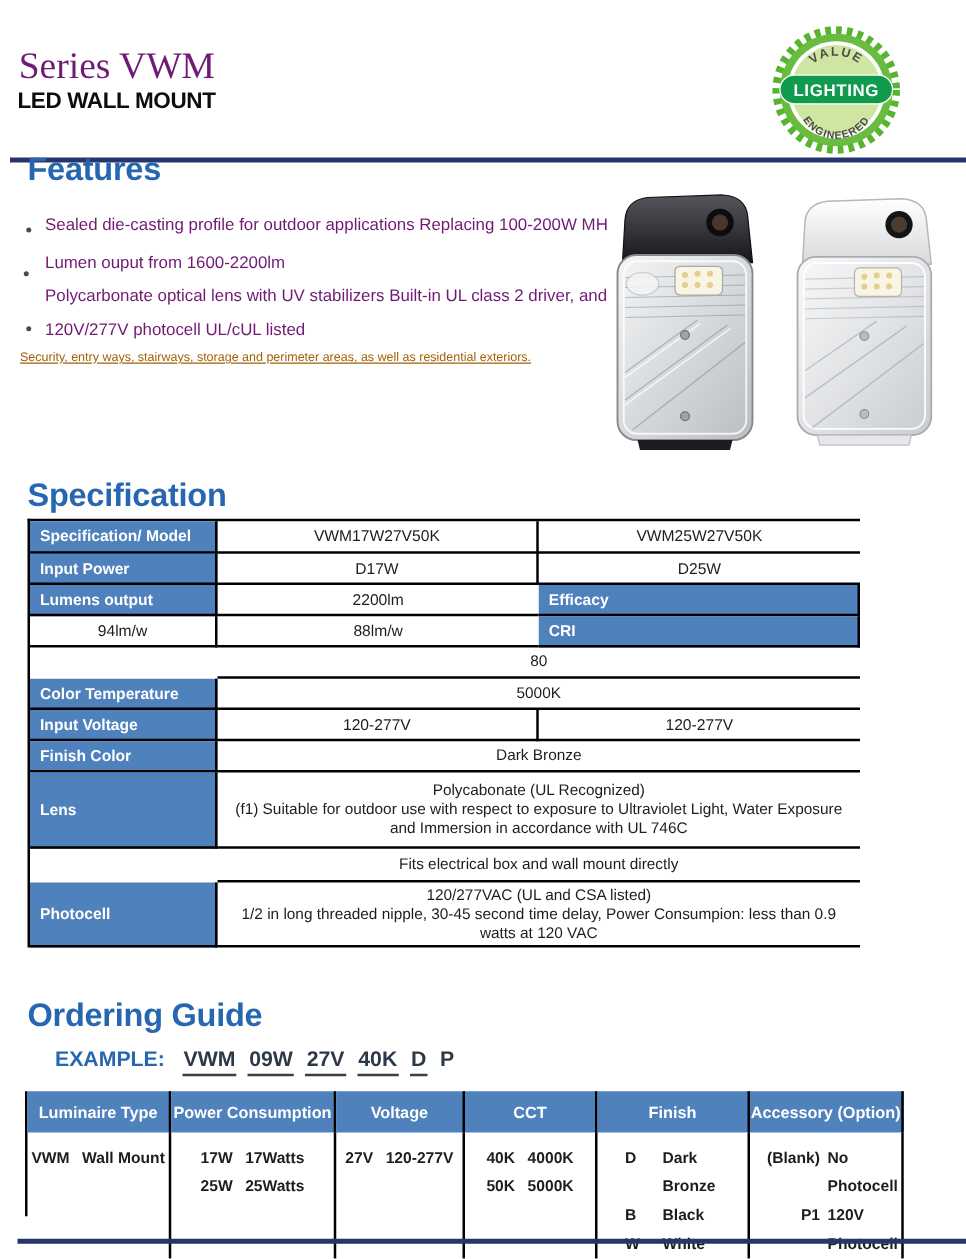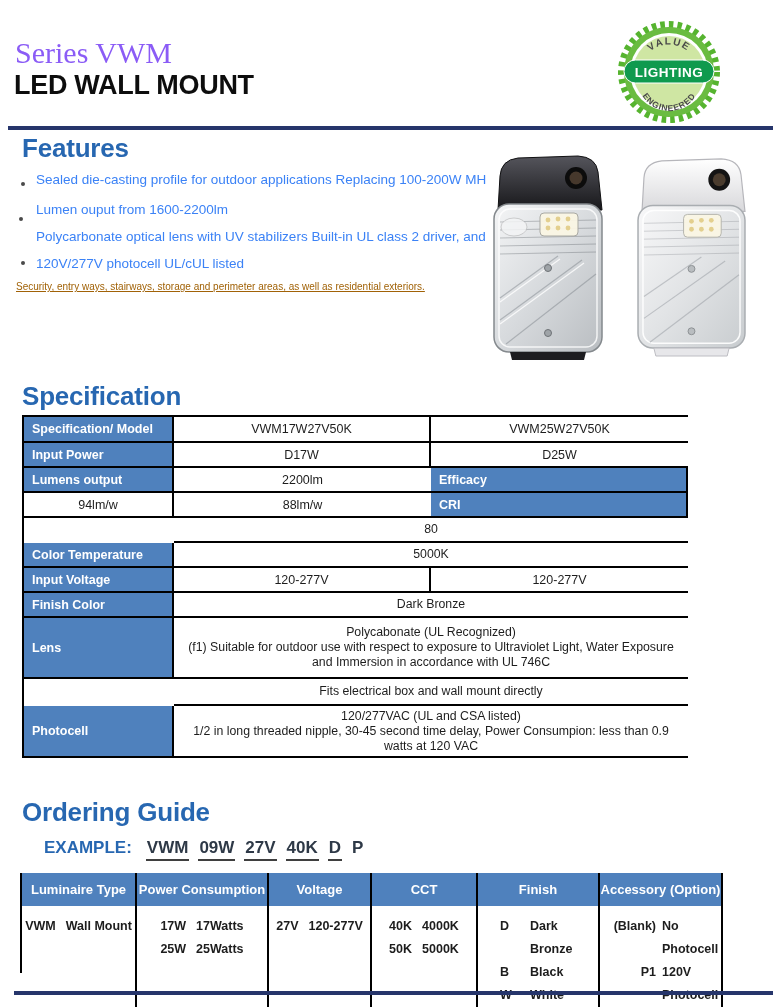--- a/index.html
+++ b/index.html
@@ -1,34 +1,34 @@
 <!DOCTYPE html>
 <html><head>
 <meta charset="utf-8">
 <style>
   html,body{margin:0;padding:0;background:#fff;}
   #page{position:relative;width:773px;height:1007px;background:#ffffff;overflow:hidden;
         font-family:"Liberation Sans",sans-serif;color:#1d1d1d;}
 
   
   .series-title{position:absolute;left:15px;top:36px;font-family:"Liberation Serif",serif;
-      font-size:30px;color:#8b5cf6;}
-  .product-title{position:absolute;left:14px;top:70px;font-size:27px;font-weight:700;
+      font-size:30px;color:#701a75;}
+  .product-title{position:absolute;left:14px;top:70px;font-size:18px;font-weight:700;
       letter-spacing:-0.3px;color:#0d0d0d;}
   .top-rule{position:absolute;left:8px;top:126px;width:765px;height:4px;background:#26356b;}
   .badge{position:absolute;left:617px;top:20px;width:104px;height:104px;}
 
   
   .sec-heading{position:absolute;font-size:26px;font-weight:700;color:#2767b1;letter-spacing:-0.2px;}
-  #features-title{left:22px;top:133px;}
+  #features-title{left:22px;top:120px;}
   #spec-title{left:22px;top:381px;}
   #ordering-title{left:22px;top:797px;}
 
   
-  .feat-line{position:absolute;left:36px;font-size:13.5px;color:#3b82f6;white-space:nowrap;}
+  .feat-line{position:absolute;left:36px;font-size:13.5px;color:#701a75;white-space:nowrap;}
   .feat-bullet{position:absolute;width:4px;height:4px;border-radius:50%;background:#4a4a4a;}
   #feat-footer{position:absolute;left:16px;top:277px;width:452px;font-size:10px;color:#a16207;
       line-height:19px;text-align:justify;text-decoration:underline;}
 
   
   .fixture{position:absolute;}
 
   
   .spec-table{position:absolute;left:22px;top:415px;width:664px;display:grid;
       grid-template-columns:150px 257px 257px;

